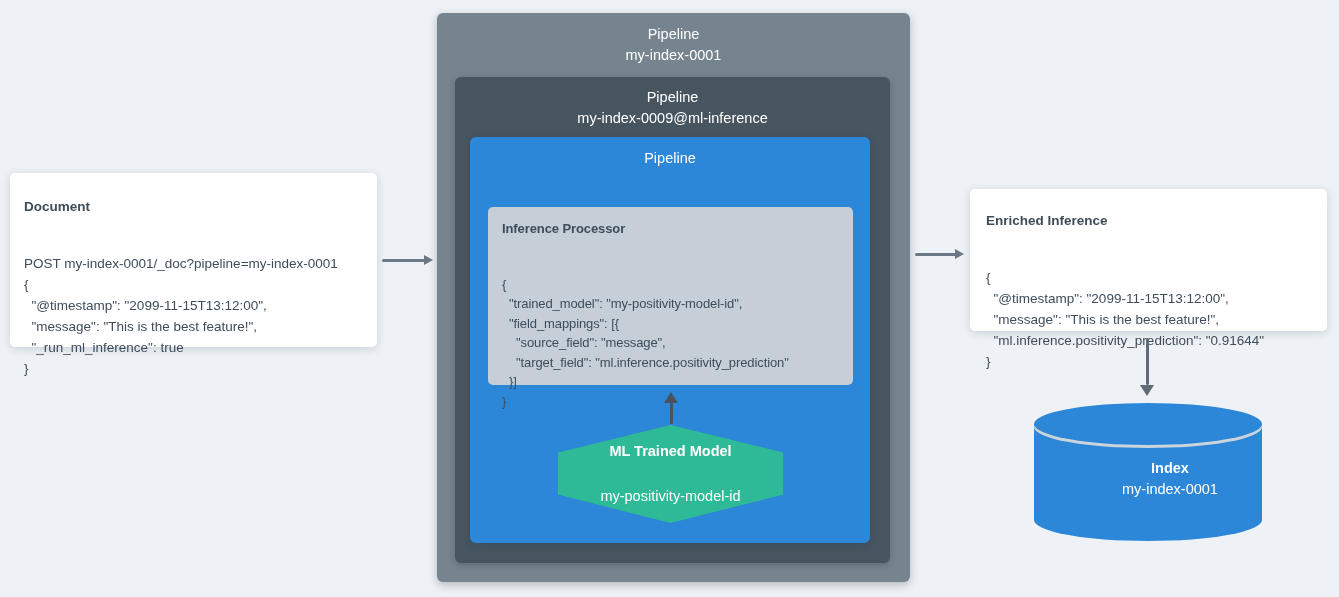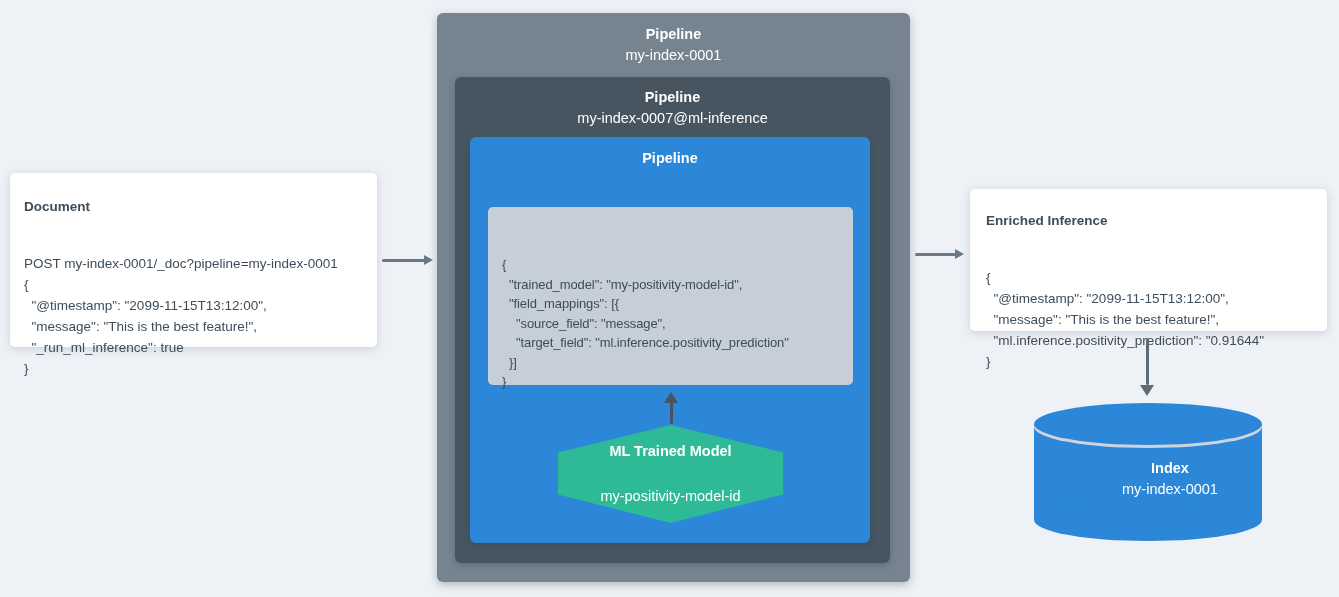--- a/index.html
+++ b/index.html
@@ -49,21 +49,21 @@
     background: #2c87d8;
     box-shadow: 0 2px 6px rgba(30, 60, 90, 0.3);
   }
   .box-header {
     position: absolute; left: 0; right: 0; text-align: center;
     color: #ffffff; font-size: 14.5px; line-height: 21px;
   }
   .outer-box > .box-header { top: 11px; }
   .mid-box  > .box-header { top: 10px; }
   .blue-box > .box-header { top: 11px; }
-  .box-header .box-title { font-weight: bold; display: block; }
+  .box-header .box-title { font-weight: normal; display: block; }
   .box-header .box-name  { display: block; }
 
   
   .processor-card {
     position: absolute;
     left: 18px; top: 70px; width: 365px; height: 178px;
     background: #c6cfd8;
     border-radius: 5px;
     padding: 12px 14px;
     color: #3e4c59;
@@ -139,29 +139,30 @@
 
   <div class="box outer-box">
     <div class="box-header">
       <span class="box-title">Pipeline</span>
       <span class="box-name">my-index-0001</span>
     </div>
 
     <div class="box mid-box">
       <div class="box-header">
         <span class="box-title">Pipeline</span>
-        <span class="box-name">my-index-0007@ml-inference</span>
+        <span class="box-name">my-index-0009@ml-inference</span>
       </div>
 
       <div class="box blue-box">
         <div class="box-header">
           <span class="box-title">Pipeline</span>
         </div>
 
         <div class="processor-card">
+          <div class="card-title">Inference Processor</div>
           <div class="pre">{
   "trained_model": "my-positivity-model-id",
   "field_mappings": [{
     "source_field": "message",
     "target_field": "ml.inference.positivity_prediction"
   }]
 }</div>
         </div>
 
         <div class="arrow">

